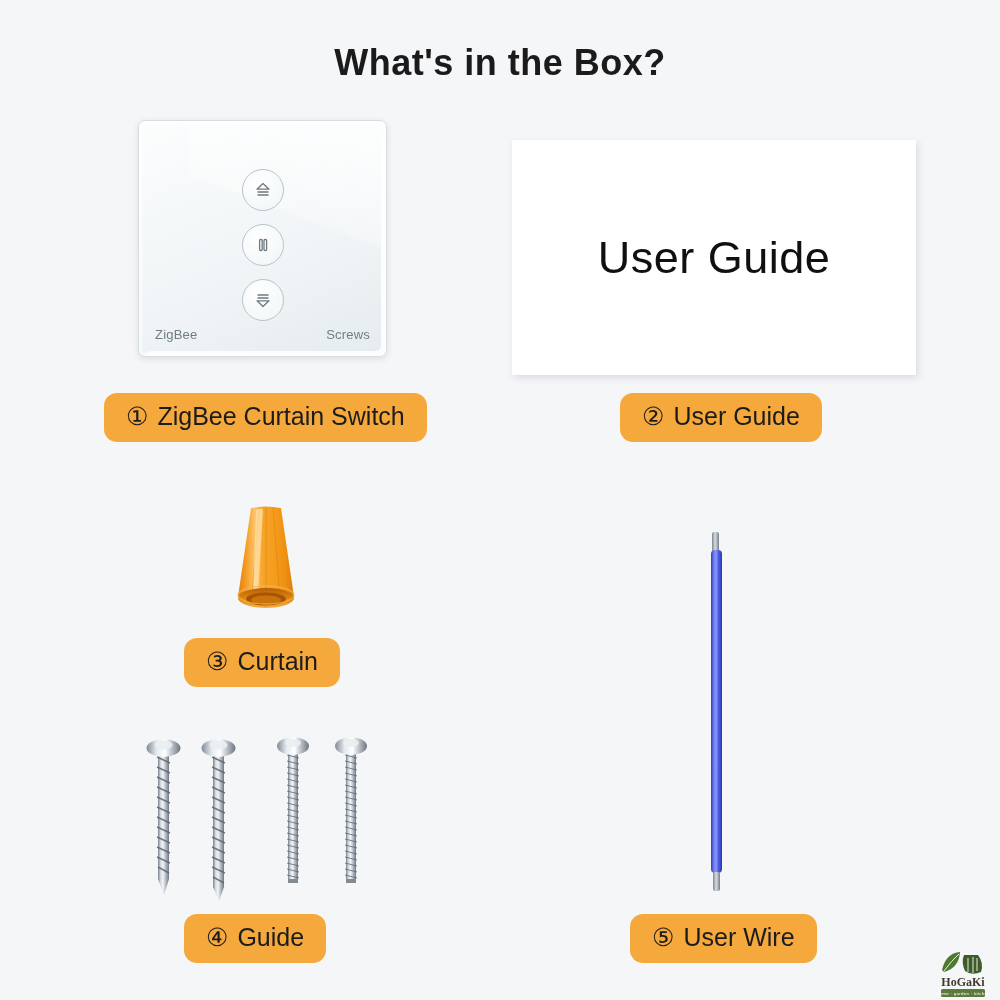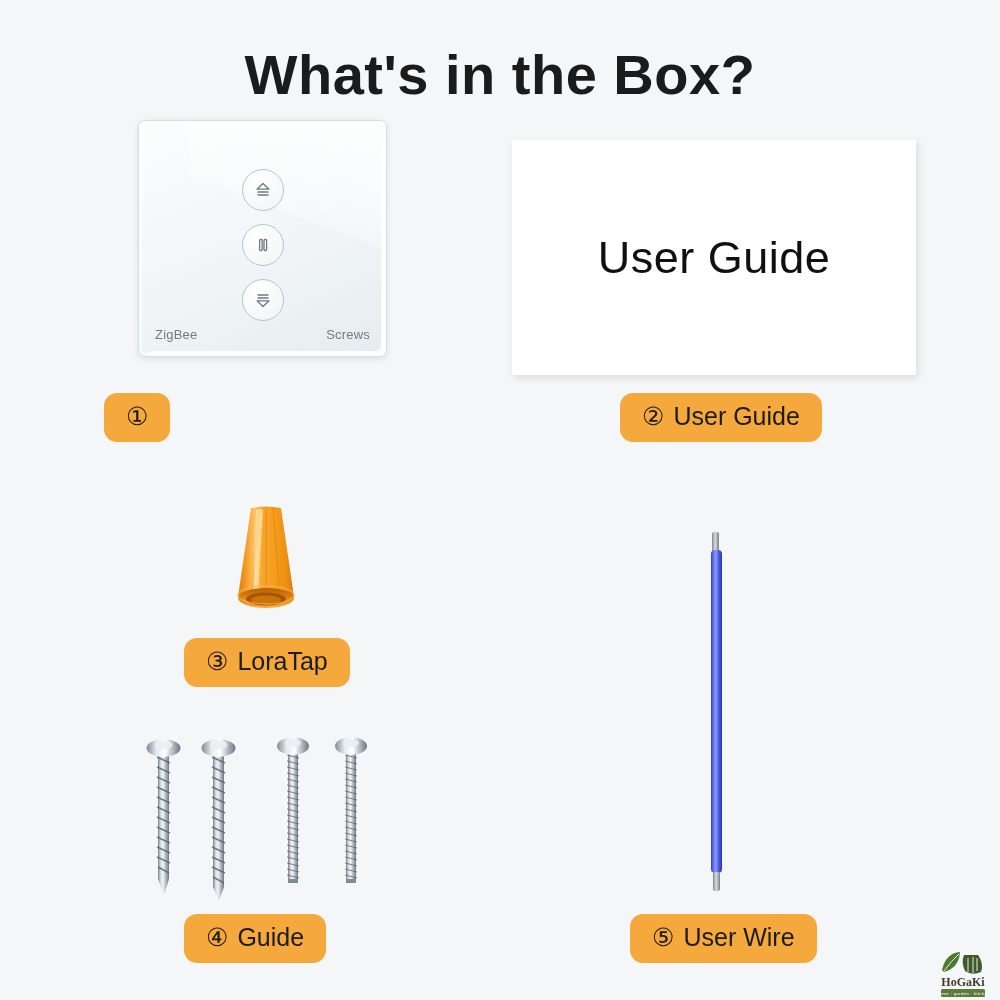--- a/index.html
+++ b/index.html
@@ -15,21 +15,21 @@
 
   .page { position: relative; width: 1000px; height: 1000px; }
 
   
   .page-title {
     position: absolute;
     top: 42px;
     left: 0;
     width: 1000px;
     text-align: center;
-    font-size: 56px;
+    font-size: 36px;
     font-weight: bold;
     color: #1b1b1b;
     letter-spacing: .5px;
   }
 
   
   .badge {
     position: absolute;
     display: inline-flex;
     align-items: center;
@@ -184,20 +184,21 @@
     </div>
 
     <div class="panel-foot">
       <span>ZigBee</span>
       <span>Screws</span>
     </div>
   </div>
 
   <div class="badge" style="left:104px; top:393px;">
     <span class="num">①</span>
+    <span>ZigBee Curtain Switch</span>
   </div>
 
   <div class="guide-card">
     <div class="guide-card-text">User Guide</div>
   </div>
 
   <div class="badge" style="left:620px; top:393px;">
     <span class="num">②</span>
     <span>User Guide</span>
   </div>
@@ -233,21 +234,21 @@
 
       <ellipse cx="38" cy="93" rx="28" ry="10" fill="url(#nutMouth)"></ellipse>
       <ellipse cx="38" cy="94" rx="20" ry="6.5" fill="#a85404"></ellipse>
       <ellipse cx="38" cy="95" rx="15" ry="4.5" fill="#cf7c0c" opacity=".8"></ellipse>
       <ellipse cx="38" cy="90" rx="28" ry="9" fill="none" stroke="#f6b352" stroke-width="1.4" opacity=".7"></ellipse>
     </svg>
   </div>
 
   <div class="badge" style="left:184px; top:638px;">
     <span class="num">③</span>
-    <span>LoraTap</span>
+    <span>Curtain</span>
   </div>
 
   <div class="screws">
     <svg width="245" height="165" viewBox="0 0 245 165">
       <defs>
         <linearGradient id="steel" x1="0" y1="0" x2="1" y2="0">
           <stop offset="0%" stop-color="#76808a"></stop>
           <stop offset="22%" stop-color="#cfd6dc"></stop>
           <stop offset="45%" stop-color="#f2f5f7"></stop>
           <stop offset="70%" stop-color="#b4bcc4"></stop>

